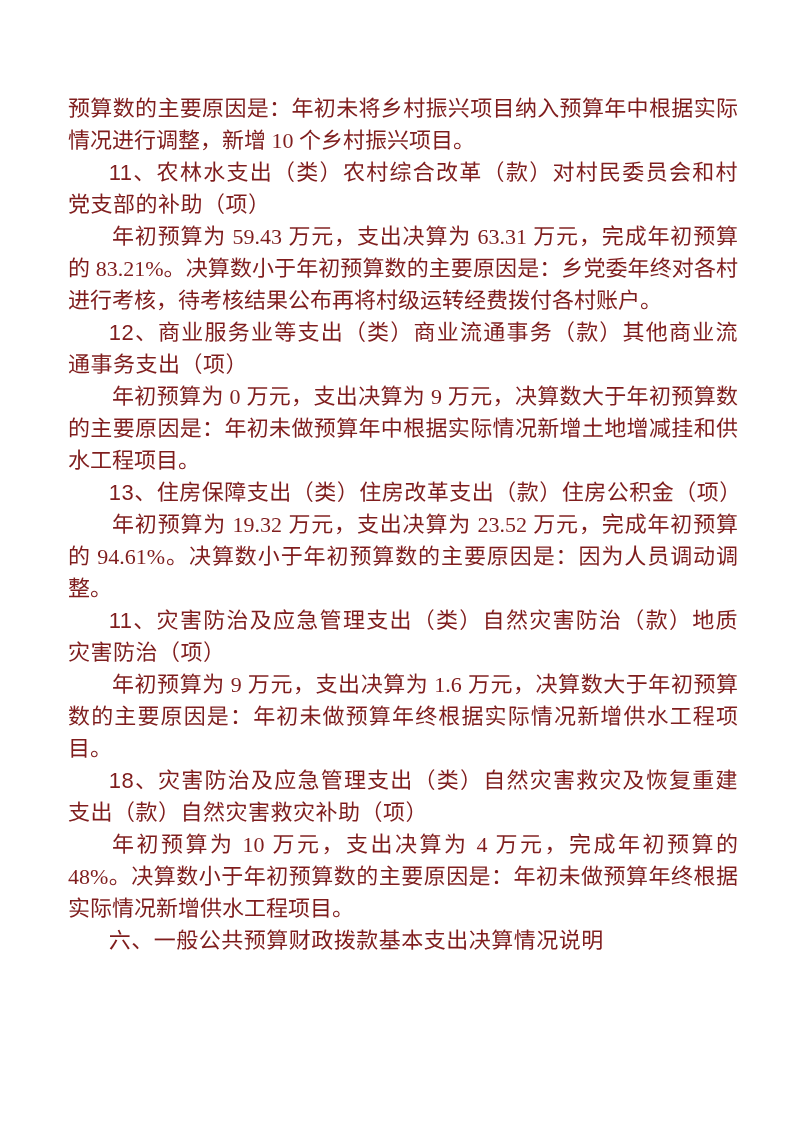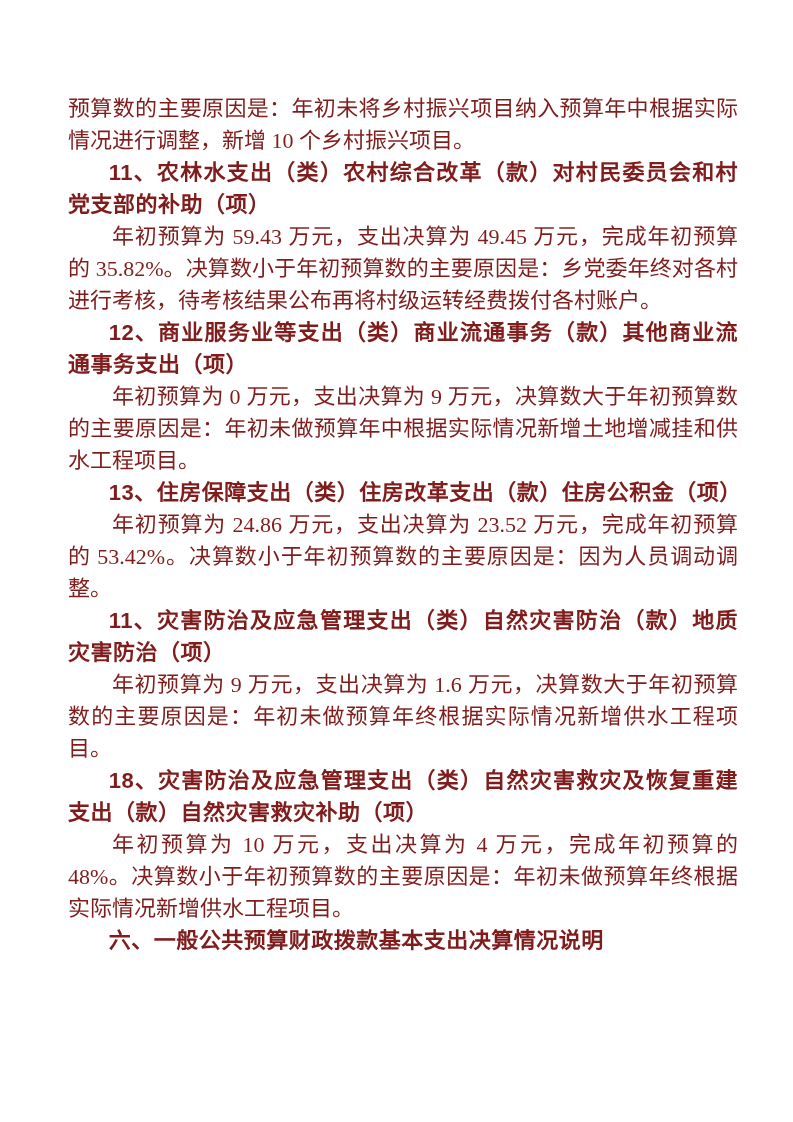--- a/index.html
+++ b/index.html
@@ -27,42 +27,42 @@
   p.para {
     margin: 0;
     padding: 0;
     text-indent: 2em;
   }
   p.para.continuation {
     text-indent: 0;
   }
   p.para.heading {
     font-family: "Liberation Sans", "DejaVu Sans", sans-serif;
-    font-weight: 700;
+    font-weight: 400;
     text-indent: 1.85em;
     letter-spacing: 0.5px;
   }
 </style>
 </head>
 <body>
 
 <div class="page doc-text">
   <p class="para continuation">预算数的主要原因是：年初未将乡村振兴项目纳入预算年中根据实际情况进行调整，新增 10 个乡村振兴项目。</p>
 
   <p class="para heading">11、农林水支出（类）农村综合改革（款）对村民委员会和村党支部的补助（项）</p>
 
-  <p class="para">年初预算为 59.43 万元，支出决算为 49.45 万元，完成年初预算的 35.82%。决算数小于年初预算数的主要原因是：乡党委年终对各村进行考核，待考核结果公布再将村级运转经费拨付各村账户。</p>
+  <p class="para">年初预算为 59.43 万元，支出决算为 63.31 万元，完成年初预算的 83.21%。决算数小于年初预算数的主要原因是：乡党委年终对各村进行考核，待考核结果公布再将村级运转经费拨付各村账户。</p>
 
   <p class="para heading">12、商业服务业等支出（类）商业流通事务（款）其他商业流通事务支出（项）</p>
 
   <p class="para">年初预算为 0 万元，支出决算为 9 万元，决算数大于年初预算数的主要原因是：年初未做预算年中根据实际情况新增土地增减挂和供水工程项目。</p>
 
   <p class="para heading">13、住房保障支出（类）住房改革支出（款）住房公积金（项）</p>
 
-  <p class="para">年初预算为 24.86 万元，支出决算为 23.52 万元，完成年初预算的 53.42%。决算数小于年初预算数的主要原因是：因为人员调动调整。</p>
+  <p class="para">年初预算为 19.32 万元，支出决算为 23.52 万元，完成年初预算的 94.61%。决算数小于年初预算数的主要原因是：因为人员调动调整。</p>
 
   <p class="para heading">11、灾害防治及应急管理支出（类）自然灾害防治（款）地质灾害防治（项）</p>
 
   <p class="para">年初预算为 9 万元，支出决算为 1.6 万元，决算数大于年初预算数的主要原因是：年初未做预算年终根据实际情况新增供水工程项目。</p>
 
   <p class="para heading">18、灾害防治及应急管理支出（类）自然灾害救灾及恢复重建支出（款）自然灾害救灾补助（项）</p>
 
   <p class="para">年初预算为 10 万元，支出决算为 4 万元，完成年初预算的 48%。决算数小于年初预算数的主要原因是：年初未做预算年终根据实际情况新增供水工程项目。</p>
 
   <p class="para heading">六、一般公共预算财政拨款基本支出决算情况说明</p>

